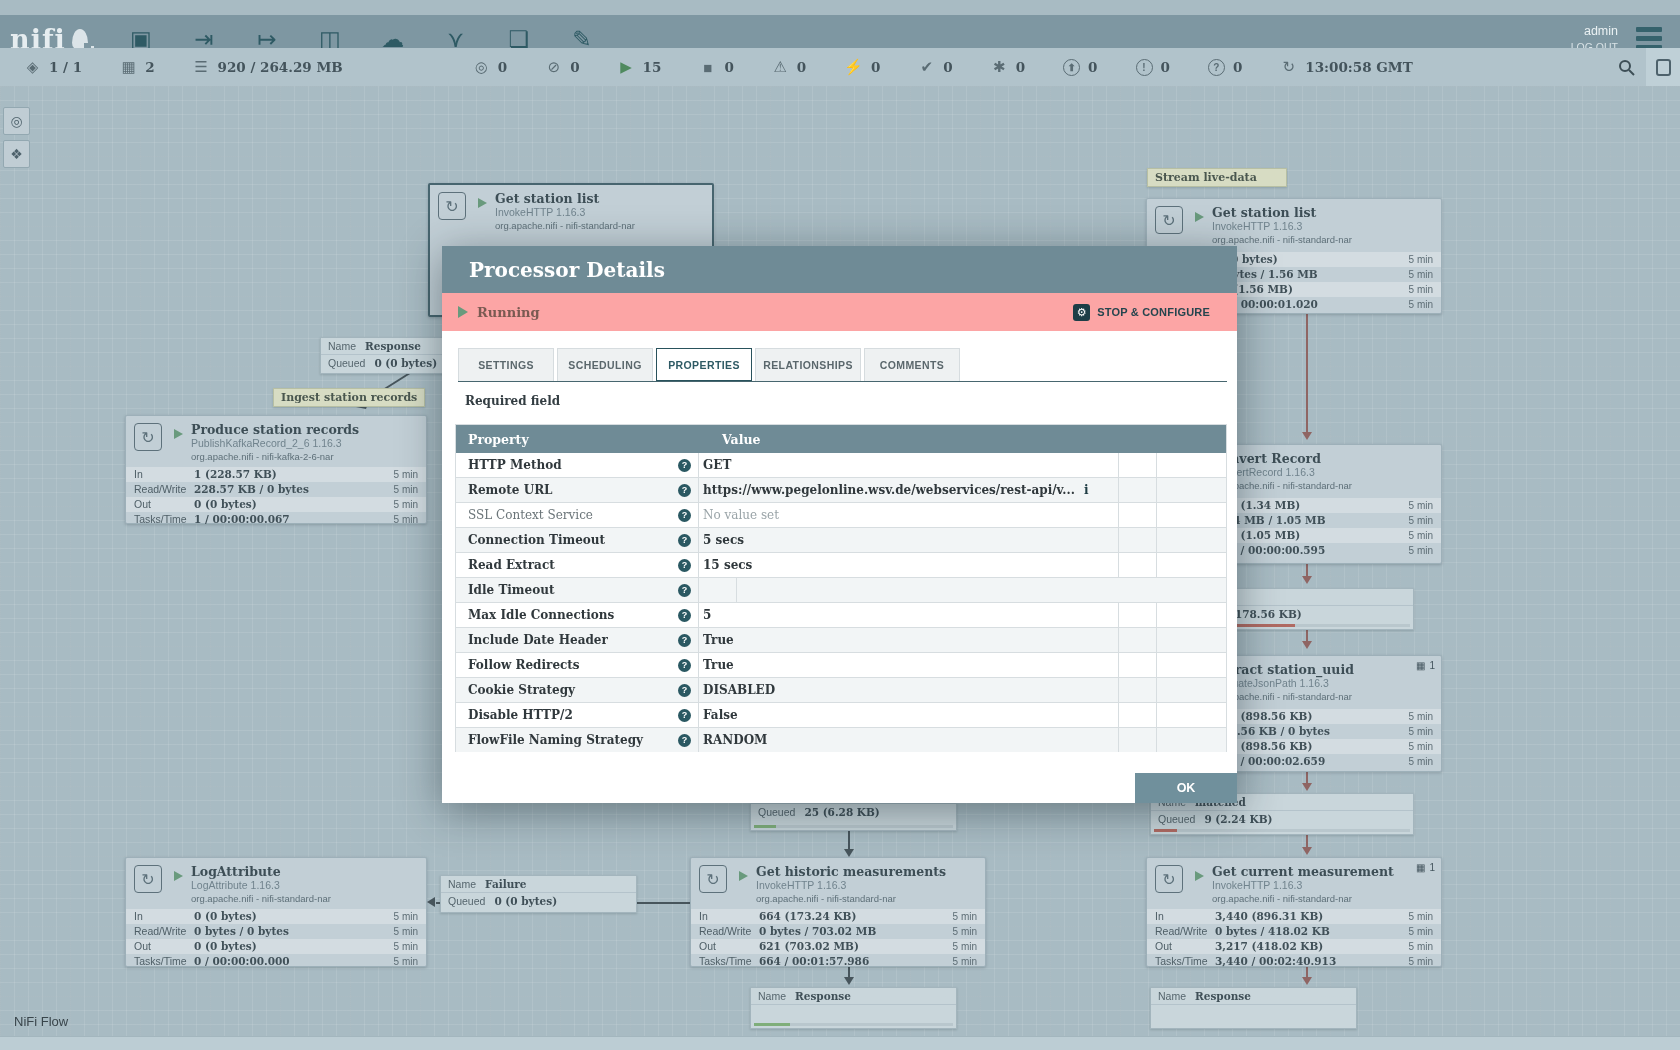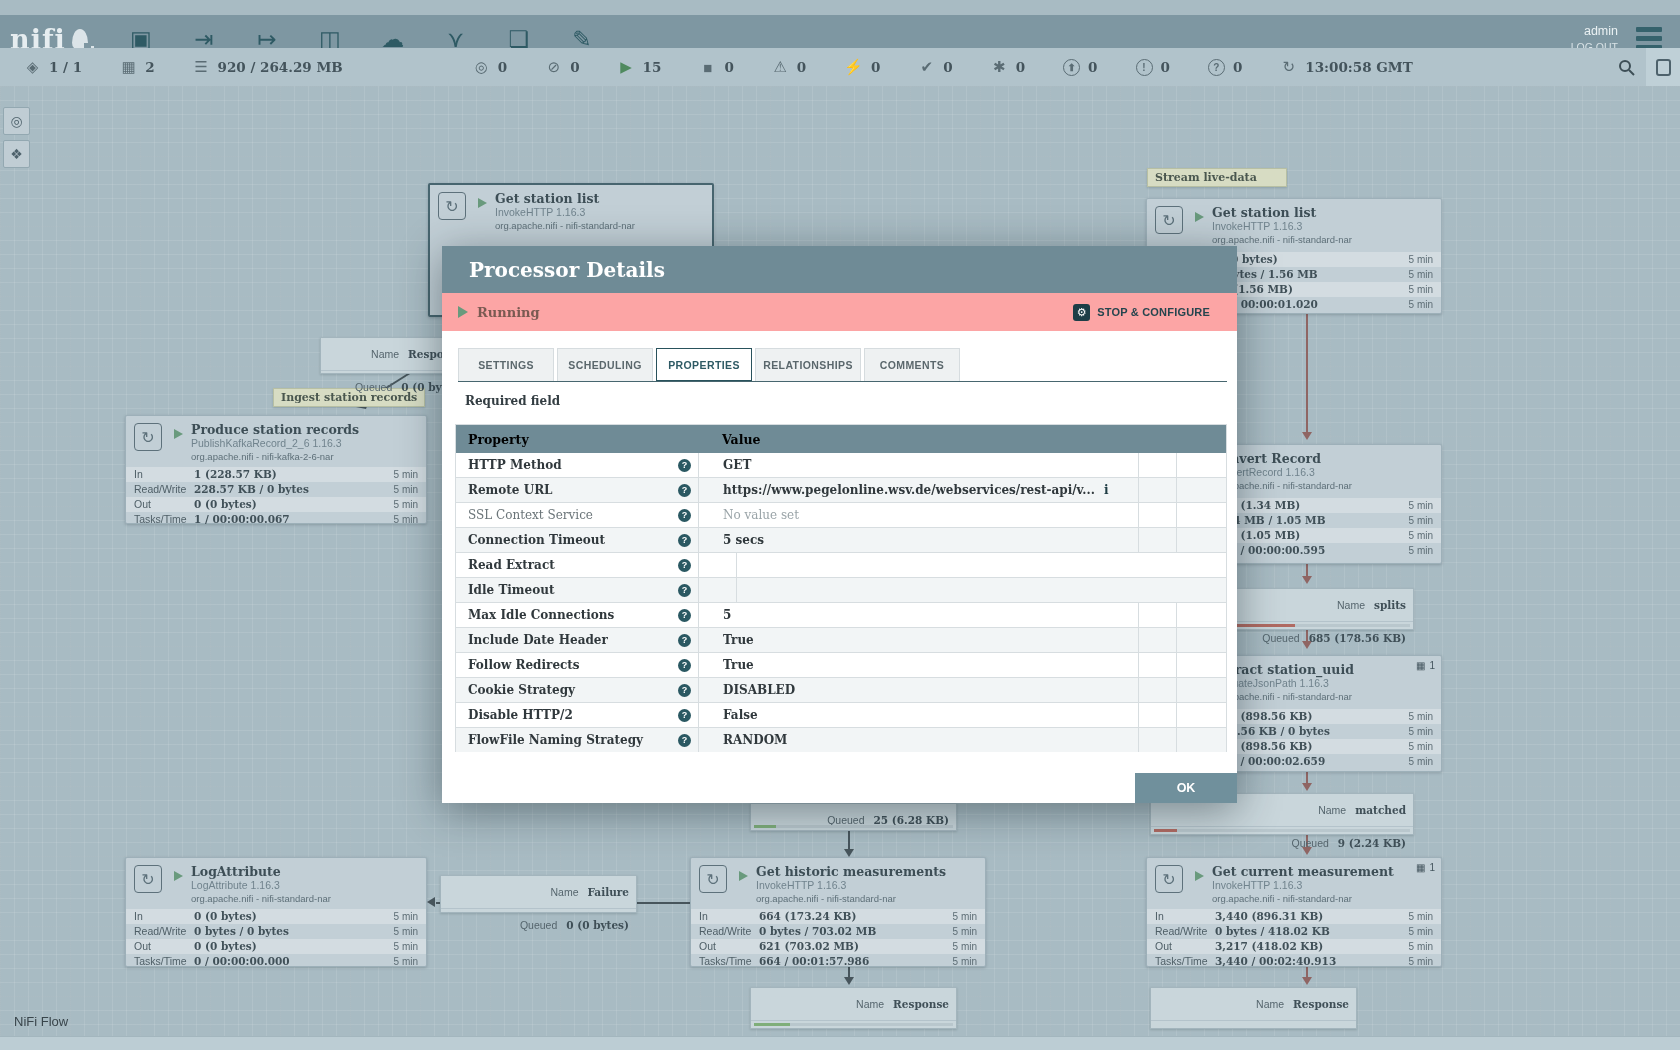--- a/index.html
+++ b/index.html
@@ -57,21 +57,21 @@
   .stat-row:nth-child(odd){background:rgba(255,255,255,0.28);}
   .stat-label{width:60px;flex:0 0 auto;}
   .stat-value{font-family:"DejaVu Serif",serif;font-weight:700;font-size:10.5px;color:#405058;}
   .stat-window{margin-left:auto;font-size:10px;color:#5d6d75;}
   .proc-badge{position:absolute;top:4px;right:6px;display:flex;align-items:center;gap:4px;font-size:10px;color:#44555e;}
   .proc-badge .bicon{font-size:10px;}
 
   .cv-label{position:absolute;background:#d7dcc3;border:1px solid #b7bfa3;padding:2px 7px;font-family:"DejaVu Serif",serif;font-weight:700;font-size:11px;color:#4a574f;box-shadow:0 1px 2px rgba(40,55,62,0.2);}
 
   .conn-label{position:absolute;background:#c9d6db;border:1px solid #a3b5bd;box-shadow:0 1px 2px rgba(40,55,62,0.2);font-size:10.5px;color:#47575f;cursor:pointer;}
-  .conn-row{display:flex;align-items:center;height:16px;padding:8px 7px;gap:9px;justify-content:flex-end;}
+  .conn-row{display:flex;align-items:center;height:16px;padding:0 7px;gap:9px;}
   .conn-row + .conn-row{border-top:1px solid rgba(163,181,189,0.55);}
   .conn-key{color:#55656d;}
   .conn-val{font-family:"DejaVu Serif",serif;font-weight:700;color:#3f4f57;white-space:nowrap;}
   .queue-bar{position:absolute;left:3px;right:3px;bottom:2px;height:3px;background:#b9c7cd;}
   .queue-fill{height:100%;}
   .queue-fill.red{background:#b06a62;}
   .queue-fill.green{background:#7fae7a;}
 
   .arrow-v{position:absolute;width:2px;background:#8f6563;}
   .arrow-v.dark{background:#47555c;}
@@ -91,31 +91,31 @@
   .dlg-play{width:0;height:0;border-left:10px solid #699a7d;border-top:6px solid transparent;border-bottom:6px solid transparent;margin-right:9px;}
   .dlg-state{font-family:"DejaVu Serif",serif;font-weight:700;font-size:13px;color:#7a5a52;}
   .dlg-stopcfg{margin-left:auto;display:flex;align-items:center;gap:7px;cursor:pointer;}
   .gear-ic{width:17px;height:17px;background:#1d3e47;border-radius:3px;color:#fff;font-size:11px;display:flex;align-items:center;justify-content:center;}
   .stopcfg-txt{font-size:11px;font-weight:bold;color:#25454e;letter-spacing:.2px;}
   .tabs-row{position:absolute;left:16px;right:10px;top:102px;height:33px;display:flex;gap:3px;border-bottom:1px solid #47666f;}
   .tab{width:94px;display:flex;align-items:center;justify-content:center;background:#eef1f2;border:1px solid #d6dcdf;border-bottom:none;font-size:10.5px;font-weight:bold;color:#5a676c;letter-spacing:.4px;cursor:pointer;}
   .tab.active{background:#fff;border:1px solid #29525c;color:#2e5a64;}
   .req-note{position:absolute;left:23px;top:148px;font-family:"DejaVu Serif",serif;font-weight:700;font-size:12px;color:#333d42;}
   .ptable{position:absolute;left:13px;top:178px;width:770px;border:1px solid #d7dde0;border-bottom:none;}
-  .pt-head{height:28px;background:#6f8b96;display:flex;align-items:center;color:#000000;font-family:"DejaVu Serif",serif;font-weight:700;font-size:12.5px;}
+  .pt-head{height:28px;background:#6f8b96;display:flex;align-items:center;color:#ffffff;font-family:"DejaVu Serif",serif;font-weight:700;font-size:12.5px;}
   .pt-head .h-prop{width:242px;padding-left:12px;}
   .pt-head .h-val{padding-left:12px;}
   .pt-body{height:299px;overflow:hidden;}
   .trow{display:flex;align-items:center;height:24px;border-bottom:1px solid #d7dde0;}
   .trow:nth-child(even){background:#f2f5f6;}
   .c-prop{width:230px;flex:0 0 auto;display:flex;align-items:center;padding-left:12px;}
   .pname{font-family:"DejaVu Serif",serif;font-weight:700;font-size:12px;color:#30383c;white-space:nowrap;}
   .trow.opt .pname{font-weight:400;color:#6a7478;}
   .help{margin-left:auto;margin-right:7px;width:13px;height:13px;border-radius:50%;background:#2a5862;color:#fff;font-size:9px;font-weight:bold;display:flex;align-items:center;justify-content:center;cursor:pointer;flex:0 0 auto;}
-  .c-val{width:415px;flex:0 0 auto;border-left:1px solid #d7dde0;align-self:stretch;display:flex;align-items:center;padding-left:24px;overflow:hidden;}
+  .c-val{width:415px;flex:0 0 auto;border-left:1px solid #d7dde0;align-self:stretch;display:flex;align-items:center;padding-left:4px;overflow:hidden;}
   .vtext{font-family:"DejaVu Serif",serif;font-weight:700;font-size:12px;color:#30383c;white-space:nowrap;}
   .trow.opt .vtext{font-weight:400;color:#9aa4a8;}
   .vinfo{font-family:"DejaVu Serif",serif;font-weight:700;font-size:12px;color:#203d44;margin-left:9px;}
   .c-e1{width:37px;flex:0 0 auto;border-left:1px solid #d7dde0;align-self:stretch;}
   .c-e2{flex:1;border-left:1px solid #d7dde0;align-self:stretch;}
   .ok-btn{position:absolute;right:0;bottom:0;width:102px;height:30px;background:#70909c;color:#fff;font-size:12.5px;font-weight:bold;display:flex;align-items:center;justify-content:center;cursor:pointer;}
 
   svg{display:block;}
 </style>
 </head>
@@ -682,20 +682,23 @@
               <span class="vtext">5 secs</span>
             </div>
           <div class="c-e1"></div>
             <div class="c-e2"></div>
         </div>
         <div class="trow">
           <div class="c-prop">
               <span class="pname">Read Extract</span>
               <span class="help">?</span>
             </div>
+          <div class="c-val">
+              <span class="vtext">15 secs</span>
+            </div>
           <div class="c-e1"></div>
             <div class="c-e2"></div>
         </div>
         <div class="trow">
           <div class="c-prop">
               <span class="pname">Idle Timeout</span>
               <span class="help">?</span>
             </div>
           <div class="c-e1"></div>
             <div class="c-e2"></div>

